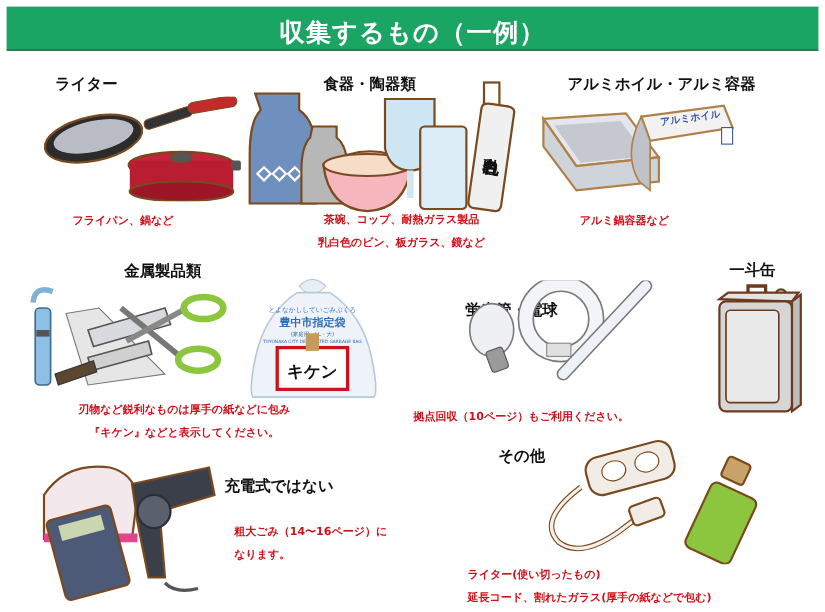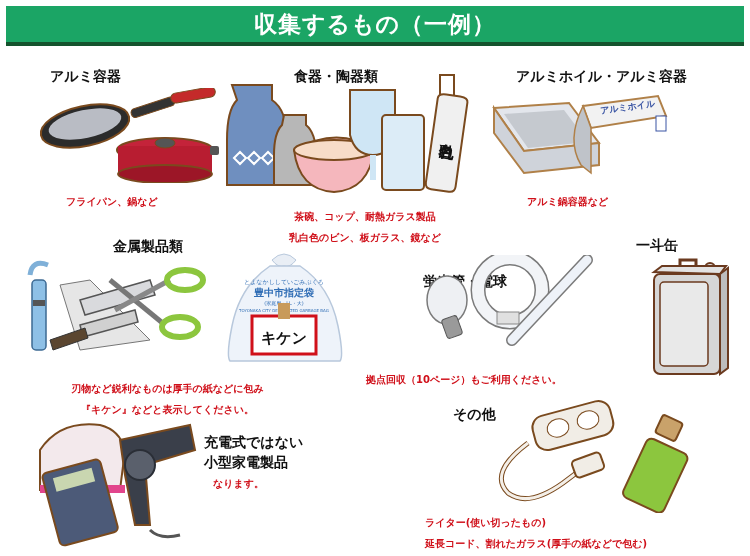--- a/index.html
+++ b/index.html
@@ -1,39 +1,39 @@
 <!DOCTYPE html>
 <html><head>
   <meta charset="utf-8">
   <style>
     * { box-sizing: border-box; margin: 0; padding: 0; }
     html, body { width: 750px; height: 556px; background: #ffffff; overflow: hidden; }
     body { position: relative; font-family: "DejaVu Sans", "Liberation Sans", sans-serif; }
 
     .header {
       position: absolute; left: 6px; top: 6px; width: 738px; height: 40px;
-      background: #1ba565; border-bottom: 4px solid #14532d;
-      display: flex; align-items: center; justify-content: center;
+      background: #1ba565; border-bottom: 1px solid #14532d;
+      display: flex; align-items: flex-end; justify-content: center;
     }
     .header-title { color: #ffffff; font-size: 23px; font-weight: bold; letter-spacing: 1px; }
 
     .cat-title { position: absolute; font-size: 14px; font-weight: bold; color: #111; white-space: nowrap; }
     .note { position: absolute; font-size: 10px; font-weight: bold; color: #d0101a; white-space: nowrap; line-height: 21px; }
-    .note.center { text-align: center; margin-top: 16px; }
+    .note.center { text-align: center; }
     .illus { position: absolute; }
     .illus svg { display: block; width: 100%; height: 100%; }
   </style>
 </head>
 <body>
 
 <div class="header">
   <span class="header-title">収集するもの（一例）</span>
 </div>
 
-<div class="cat-title" style="left:50px; top:68px;">アルミ容器</div>
+<div class="cat-title" style="left:50px; top:68px;">ライター</div>
 <div class="illus" style="left:30px; top:88px; width:190px; height:95px;">
   <svg viewBox="0 0 190 95">
     <ellipse cx="55" cy="38" rx="45" ry="20" fill="#2b2b2b" stroke="#7a4a1e" stroke-width="2" transform="rotate(-12 55 38)"></ellipse>
     <ellipse cx="55" cy="36" rx="37" ry="14" fill="#b9bcc4" transform="rotate(-12 55 36)"></ellipse>
     <rect x="100" y="22" width="45" height="9" rx="4" fill="#333" transform="rotate(-18 100 22)" stroke="#7a4a1e"></rect>
     <rect x="140" y="6" width="45" height="10" rx="5" fill="#c42a2a" transform="rotate(-10 140 6)" stroke="#7a4a1e"></rect>
     <ellipse cx="135" cy="62" rx="48" ry="12" fill="#c4233a" stroke="#7a4a1e" stroke-width="2"></ellipse>
     <rect x="88" y="58" width="94" height="28" fill="#b81d31"></rect>
     <ellipse cx="135" cy="86" rx="47" ry="9" fill="#9c1627" stroke="#7a4a1e" stroke-width="2"></ellipse>
     <ellipse cx="135" cy="55" rx="10" ry="5" fill="#555" stroke="#7a4a1e"></ellipse>
@@ -117,23 +117,23 @@
   <svg viewBox="0 0 175 100">
     <ellipse cx="25" cy="45" rx="20" ry="24" fill="#eef0f3" stroke="#7a7a7a" stroke-width="1.5"></ellipse>
     <rect x="22" y="62" width="16" height="20" rx="3" fill="#9a9a9a" stroke="#555" transform="rotate(-20 30 72)"></rect>
     <circle cx="88" cy="35" r="32" fill="none" stroke="#7a7a7a" stroke-width="15"></circle>
     <circle cx="88" cy="35" r="32" fill="none" stroke="#f2f4f7" stroke-width="12"></circle>
     <rect x="75" y="57" width="22" height="12" fill="#e0e0e0" stroke="#888"></rect>
     <path d="M90 85 l75 -80" stroke="#7a7a7a" stroke-width="12" stroke-linecap="round"></path>
     <path d="M90 85 l75 -80" stroke="#eef2f8" stroke-width="9" stroke-linecap="round"></path>
   </svg>
 </div>
-<div class="note" style="left:366px; top:369px;">拠点回収（10ページ）もご利用ください。</div>
+<div class="note" style="left:376px; top:369px;">拠点回収（10ページ）もご利用ください。</div>
 
-<div class="cat-title" style="left:636px; top:237px;">一斗缶</div>
+<div class="cat-title" style="left:663px; top:237px;">一斗缶</div>
 <div class="illus" style="left:650px; top:258px; width:82px; height:120px;">
   <svg viewBox="0 0 82 120">
     <path d="M30 8 v-6 h16 v6" fill="none" stroke="#6b3a1f" stroke-width="3"></path>
     <circle cx="60" cy="10" r="5" fill="#e6e6e6" stroke="#6b3a1f" stroke-width="2"></circle>
     <path d="M4 14 l8 -6 h64 l-6 8 z" fill="#e3e3e3" stroke="#6b3a1f" stroke-width="2"></path>
     <rect x="4" y="16" width="66" height="100" rx="6" fill="#d6d6d6" stroke="#6b3a1f" stroke-width="2"></rect>
     <rect x="10" y="24" width="48" height="84" rx="4" fill="#e9e9e9" stroke="#6b3a1f" stroke-width="1.5"></rect>
     <path d="M70 16 l8 -6 v100 l-8 6 z" fill="#bdbdbd" stroke="#6b3a1f" stroke-width="2"></path>
   </svg>
 </div>
@@ -144,23 +144,23 @@
     <path d="M10 75 h85 v8 h-85 z" fill="#e2458c"></path>
     <path d="M90 30 l70 -15 l5 25 l-50 15 l5 60 h-15 l-10 -50 z" fill="#3a3f4a" stroke="#7a4a1e" stroke-width="2"></path>
     <circle cx="110" cy="55" r="15" fill="#5a606c" stroke="#2a2e36" stroke-width="2"></circle>
     <path d="M120 120 q10 10 30 5" fill="none" stroke="#555" stroke-width="3"></path>
     <rect x="20" y="55" width="60" height="75" rx="5" fill="#4c5a78" stroke="#7a4a1e" stroke-width="2" transform="rotate(-15 50 92)"></rect>
     <rect x="30" y="62" width="40" height="14" fill="#c9d6b0" transform="rotate(-15 50 92)"></rect>
   </svg>
 </div>
 <div class="cat-title" style="left:204px; top:432px; line-height:20px;">
   <div>充電式ではない</div>
-  <div>小型家電製品</div>
 </div>
 <div class="note" style="left:213px; top:473px;">
+  <div>粗大ごみ（14〜16ページ）に</div>
   <div>なります。</div>
 </div>
 
 <div class="cat-title" style="left:453px; top:406px;">その他</div>
 <div class="illus" style="left:488px; top:398px; width:218px; height:115px;">
   <svg viewBox="0 0 218 115">
     <rect x="45" y="10" width="80" height="35" rx="12" fill="#f1ede6" stroke="#7a4a1e" stroke-width="2" transform="rotate(-15 85 28)"></rect>
     <ellipse cx="70" cy="30" rx="11" ry="9" fill="#fff" stroke="#7a4a1e" transform="rotate(-15 70 30)"></ellipse>
     <ellipse cx="100" cy="22" rx="11" ry="9" fill="#fff" stroke="#7a4a1e" transform="rotate(-15 100 22)"></ellipse>
     <path d="M40 45 q-40 30 -20 50 q20 15 55 -10 l20 -15" fill="none" stroke="#7a4a1e" stroke-width="5"></path>

